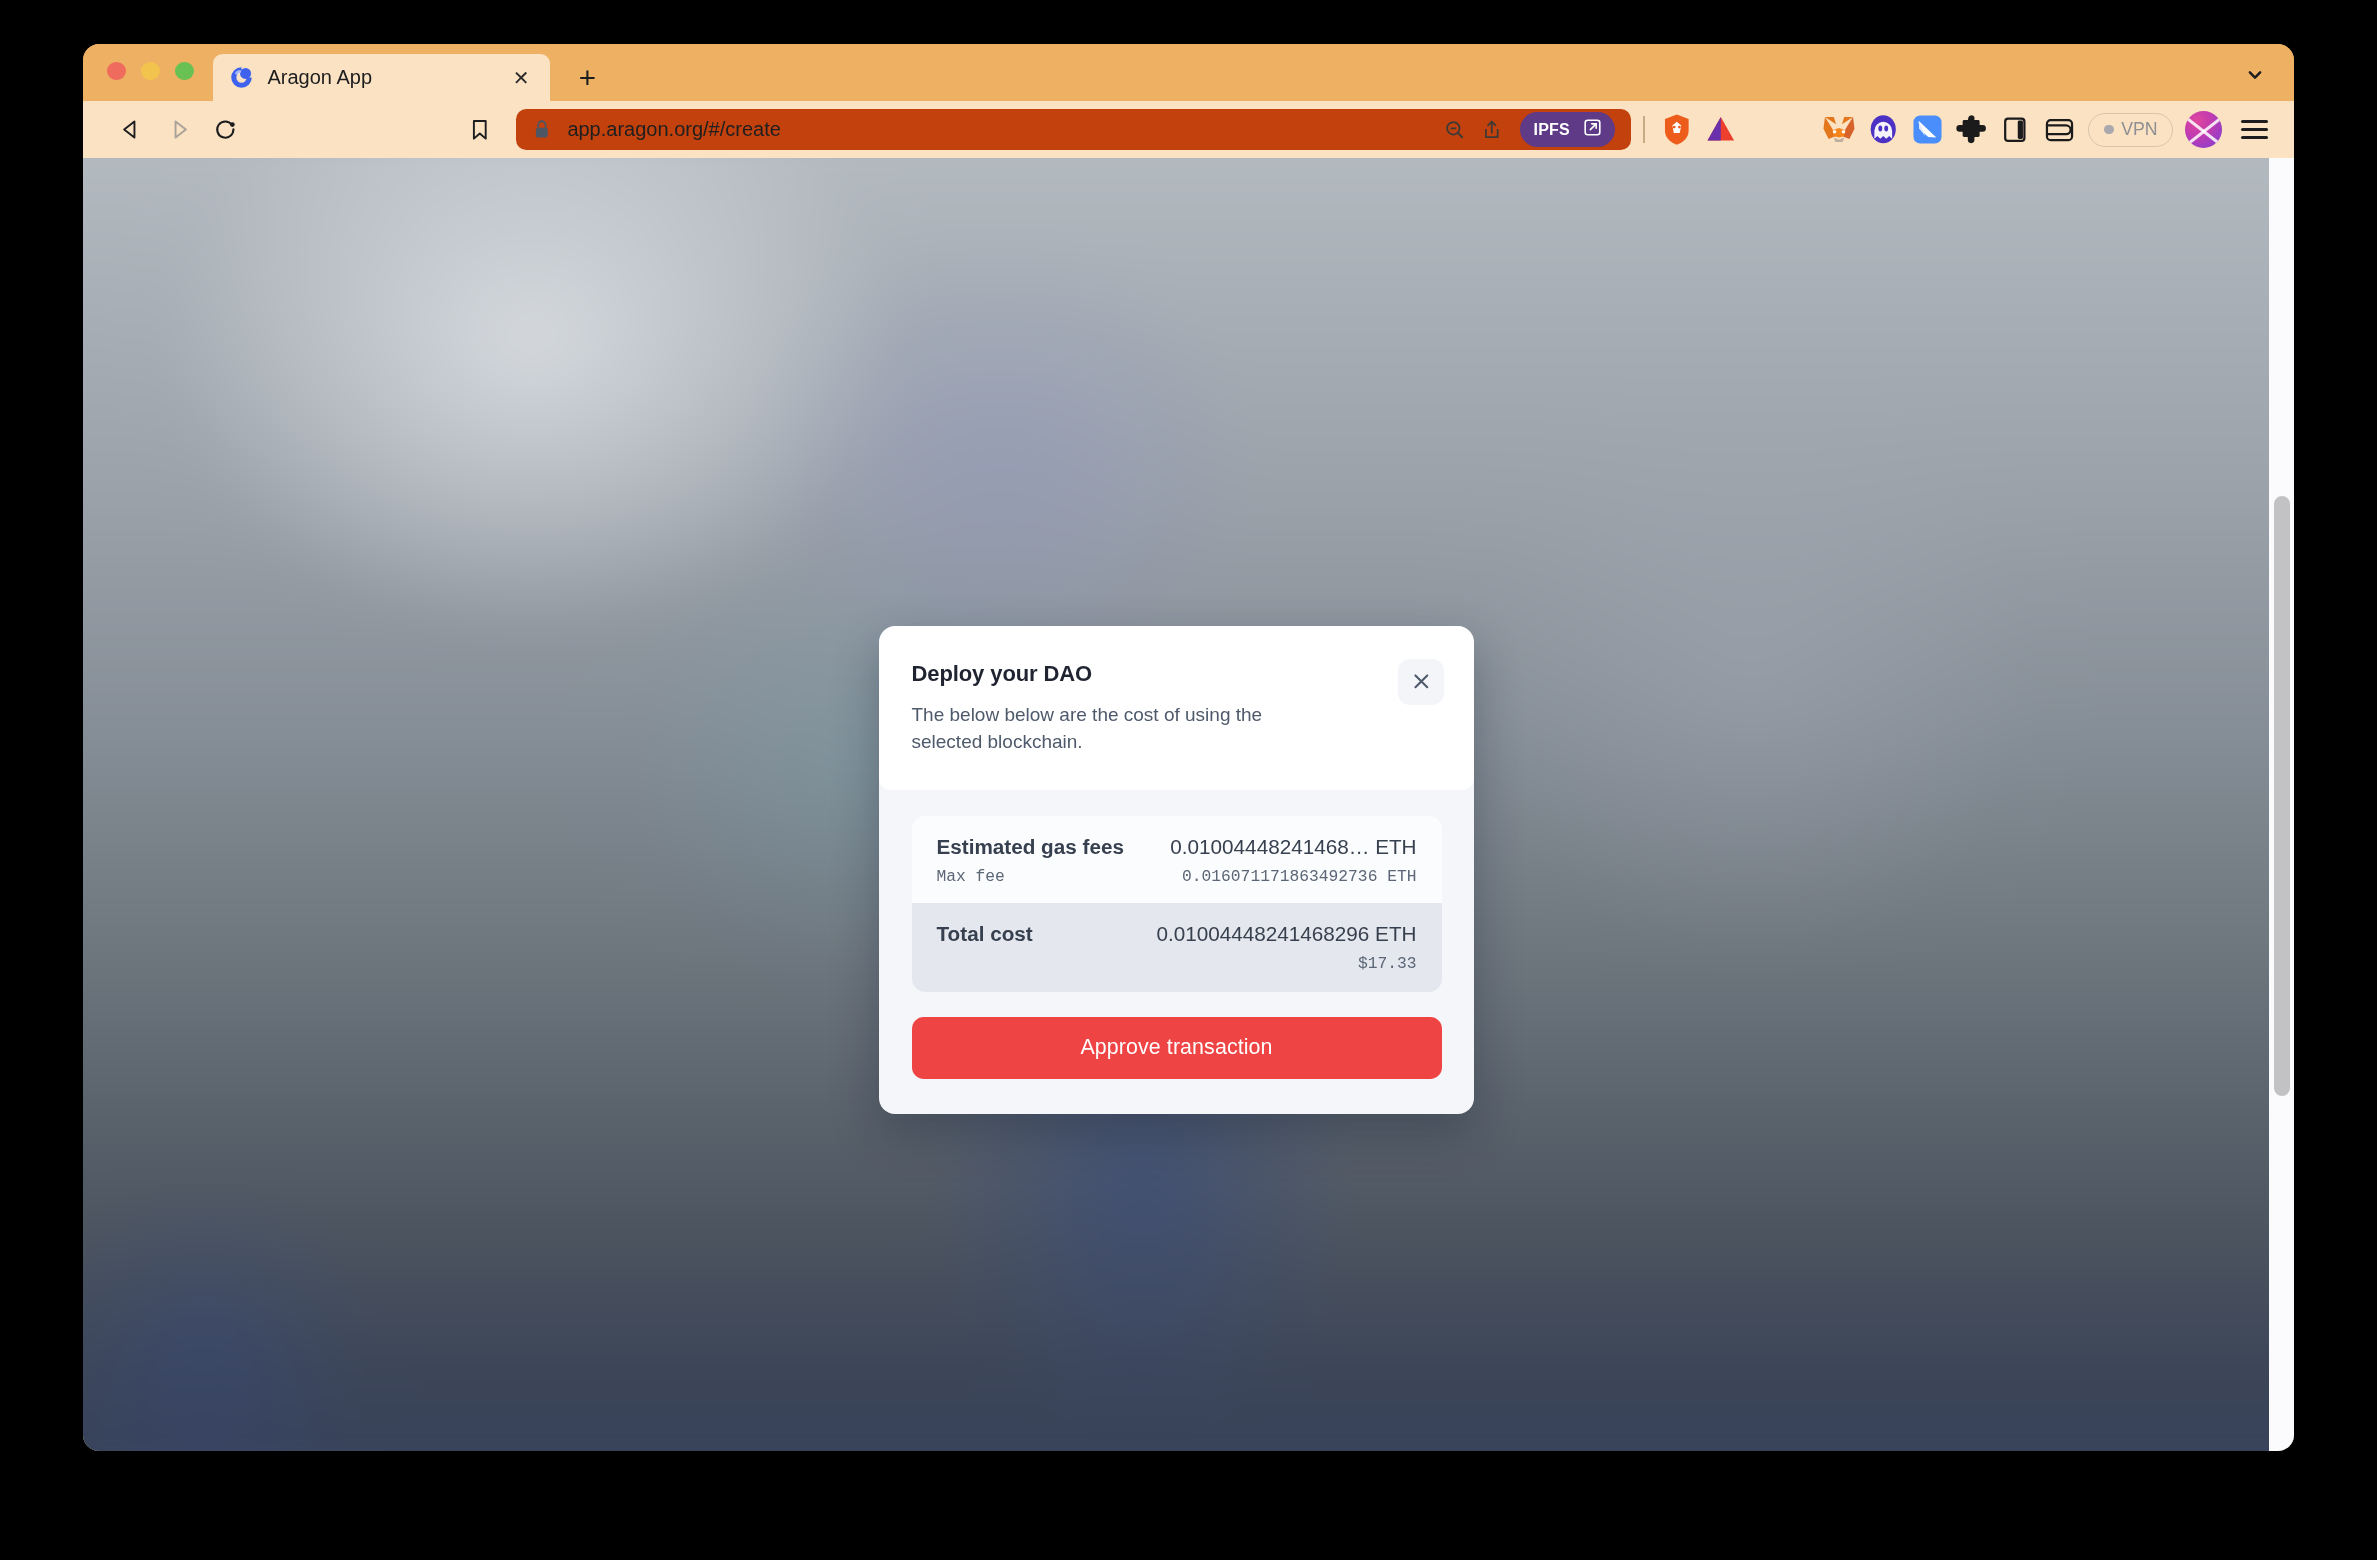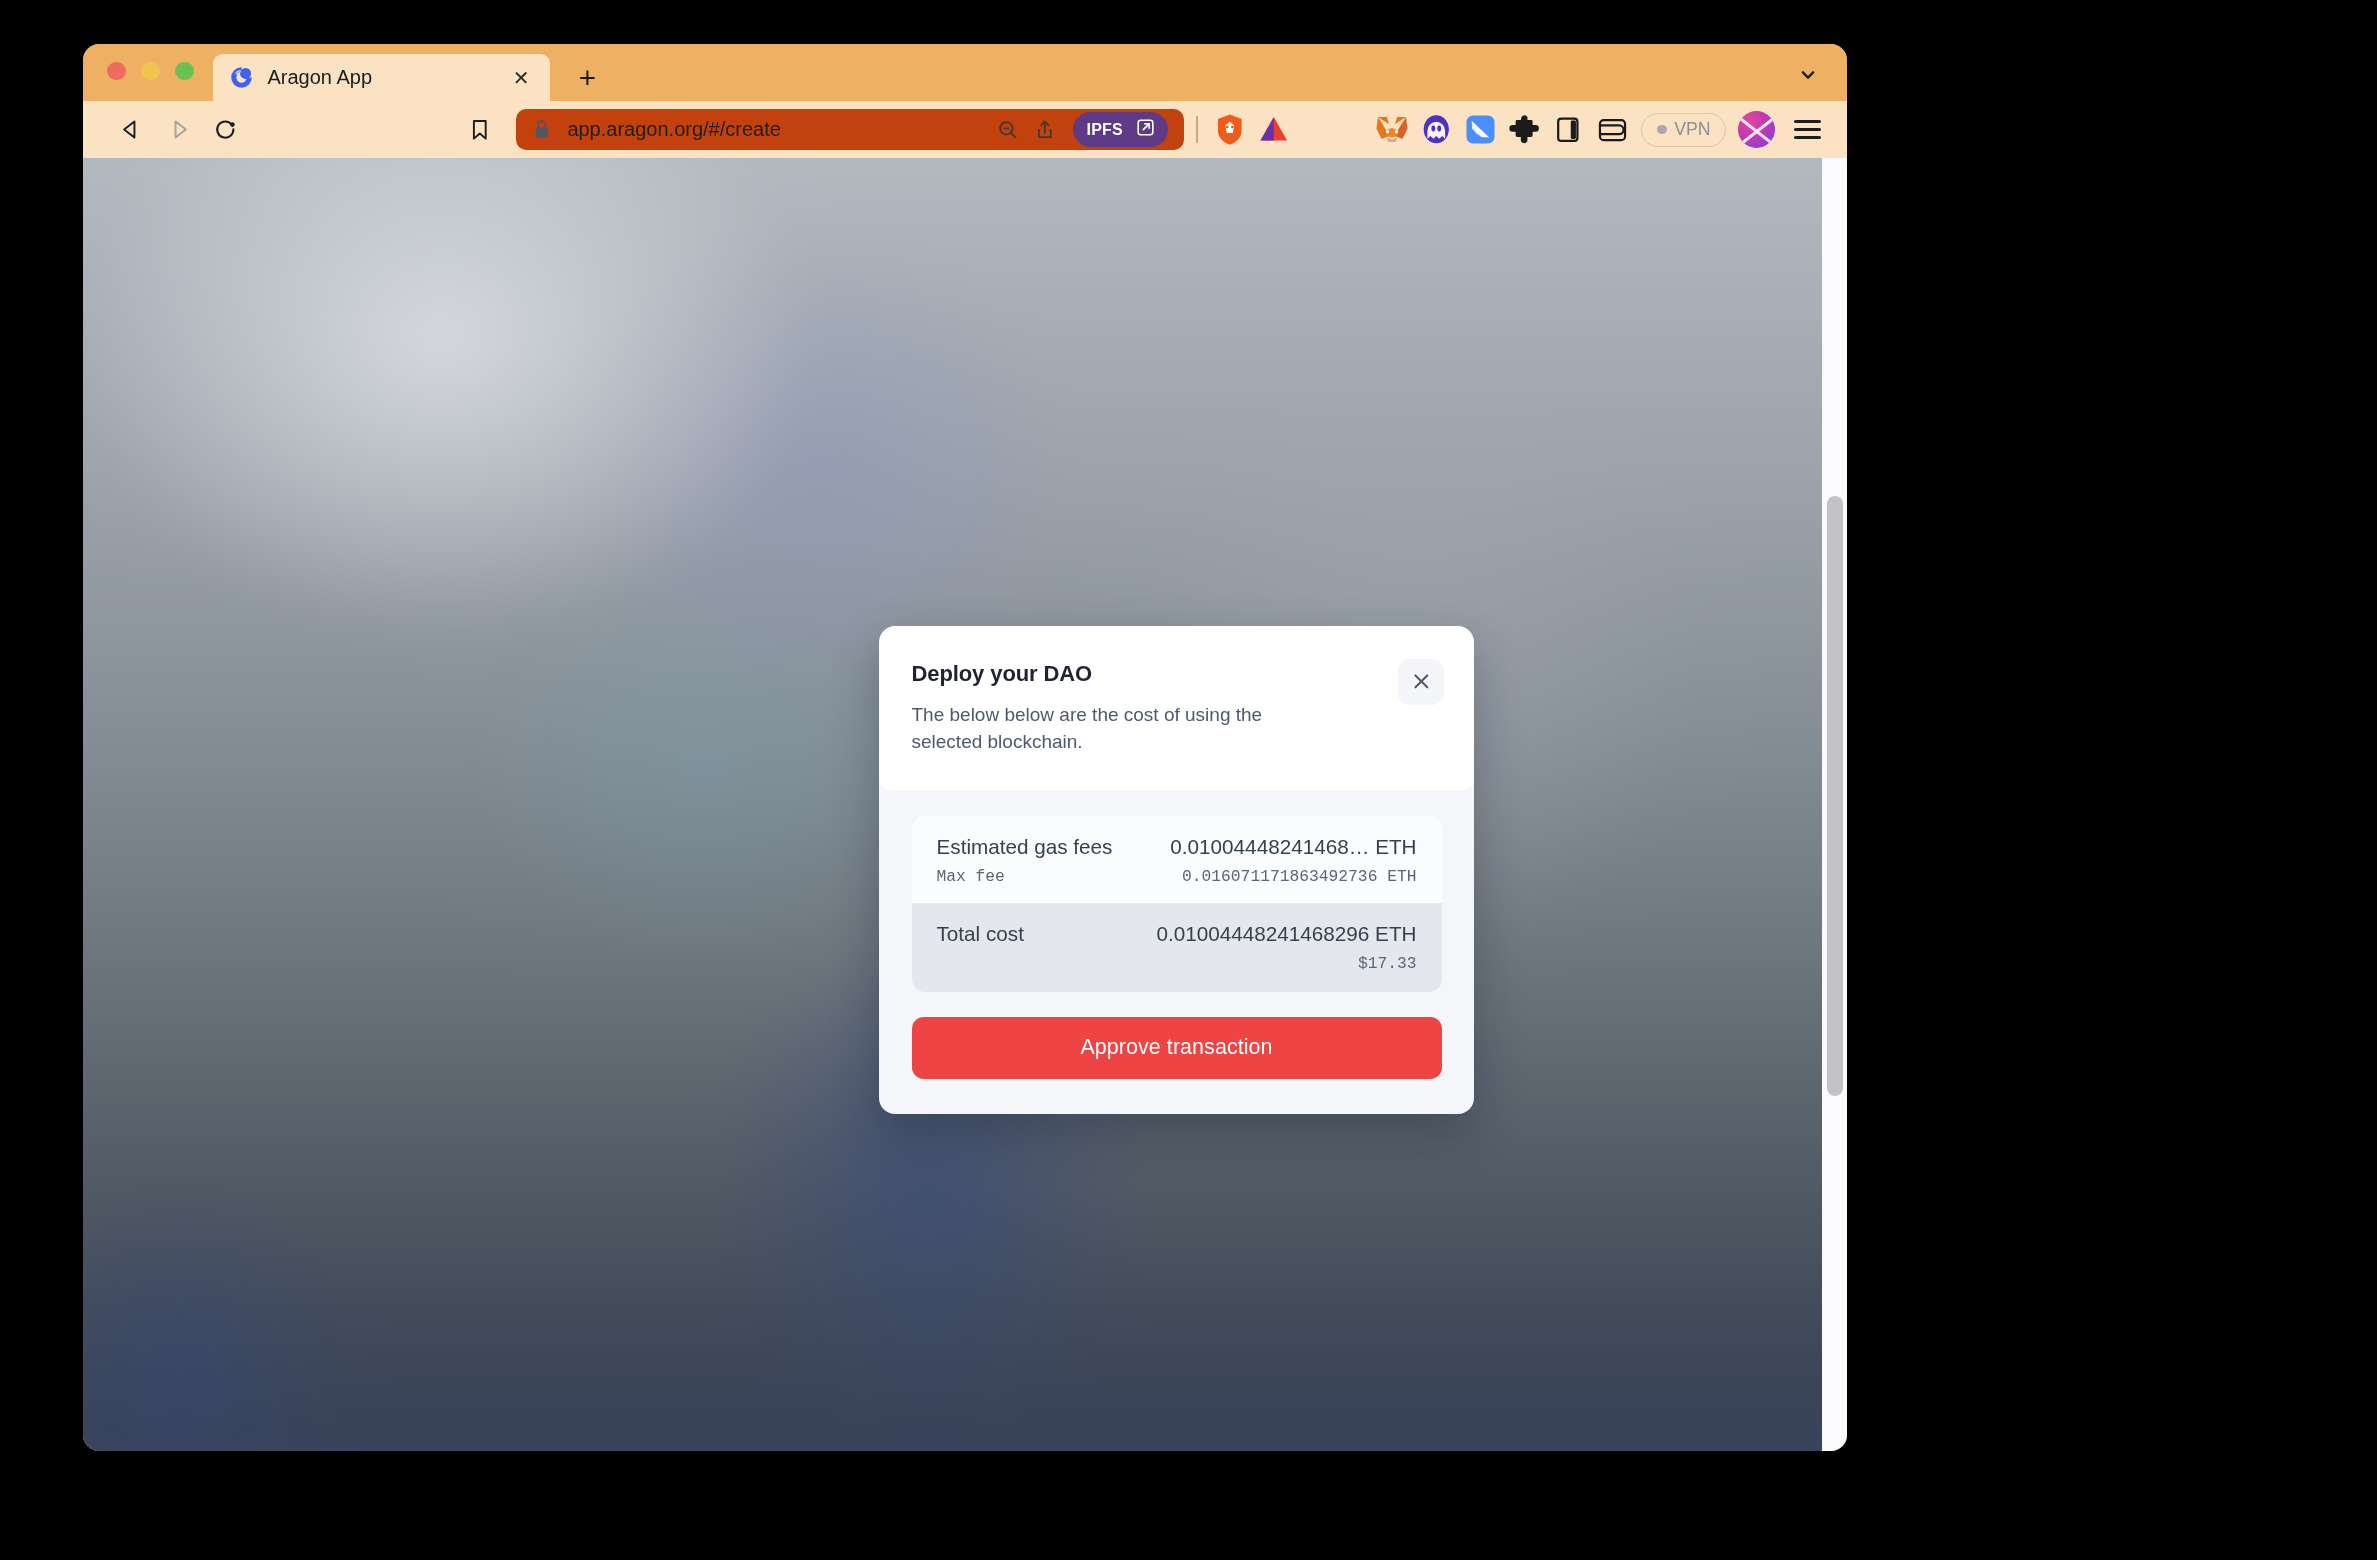--- a/index.html
+++ b/index.html
@@ -10,21 +10,21 @@
     background: #000000;
     overflow: hidden;
     font-family: "Liberation Sans", sans-serif;
   }
 
   
   #browser-window {
     position: absolute;
     left: 83px;
     top: 44px;
-    width: 1764px;
+    width: 2211px;
     height: 1407px;
     border-radius: 16.3px;
     overflow: hidden;
     background: #efb264;
     box-shadow: 0 13.3px 44px rgba(0,0,0,0.55);
   }
 
   
   #tab-strip {
     position: relative;
@@ -333,20 +333,21 @@
   .fee-line {
     display: flex;
     align-items: baseline;
     justify-content: space-between;
     gap: 14.8px;
   }
   .fee-label-main {
     font-size: 20.7px;
     color: #37404f;
     white-space: nowrap;
+    font-weight: bold;
   }
   .fee-value-main {
     font-size: 20.7px;
     color: #37404f;
     white-space: nowrap;
   }
   .fee-sub-line {
     display: flex;
     align-items: baseline;
     justify-content: space-between;

